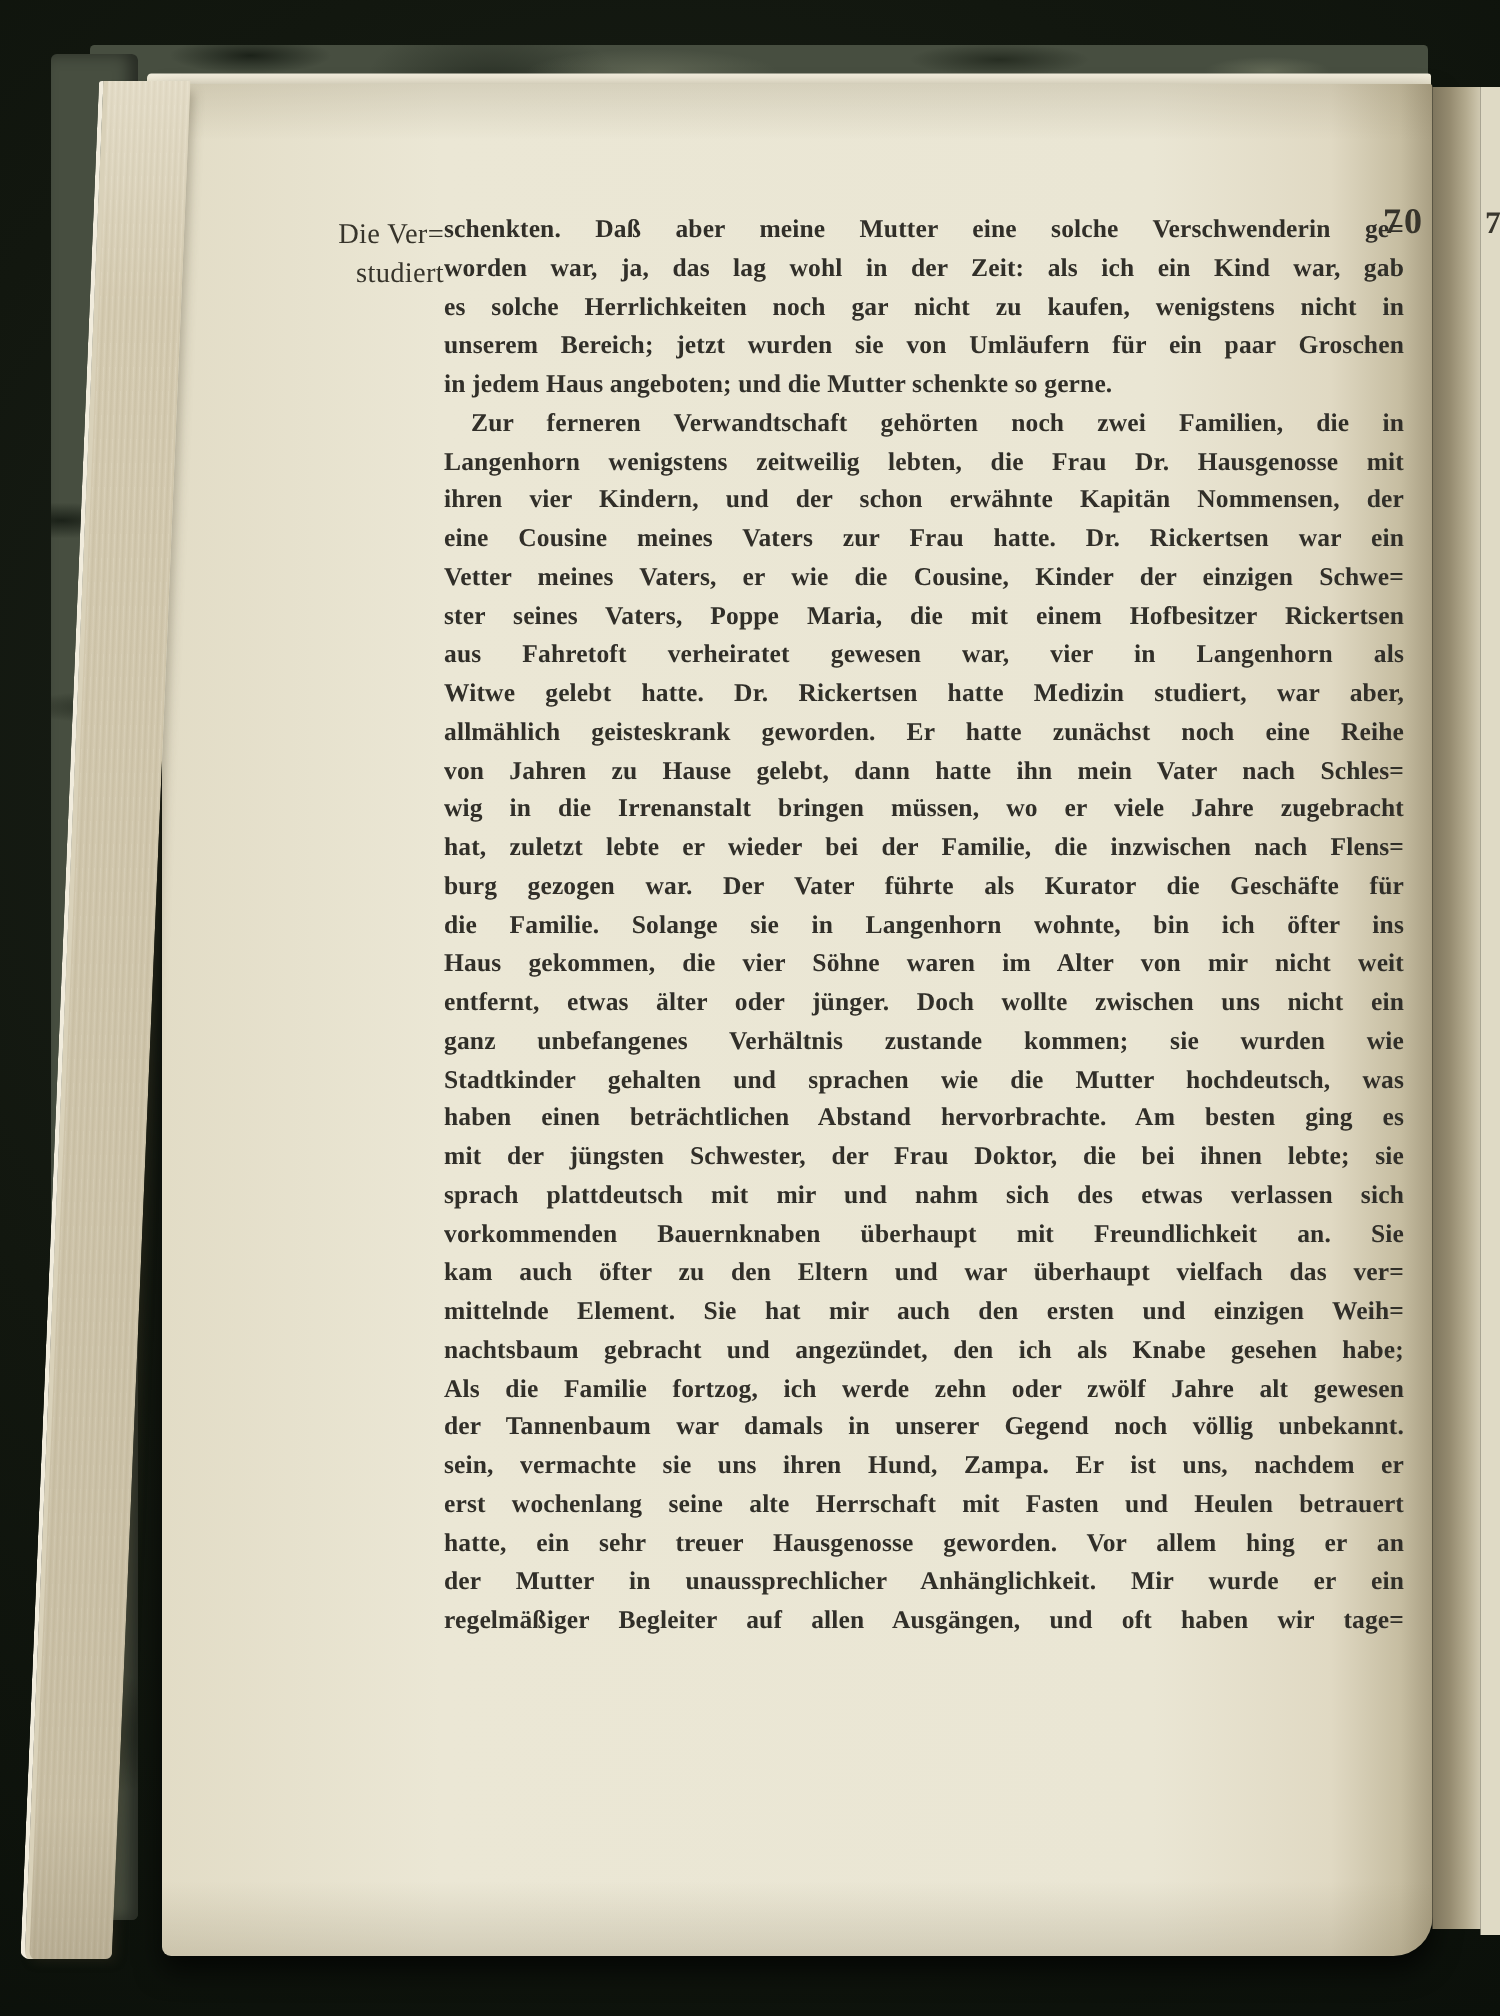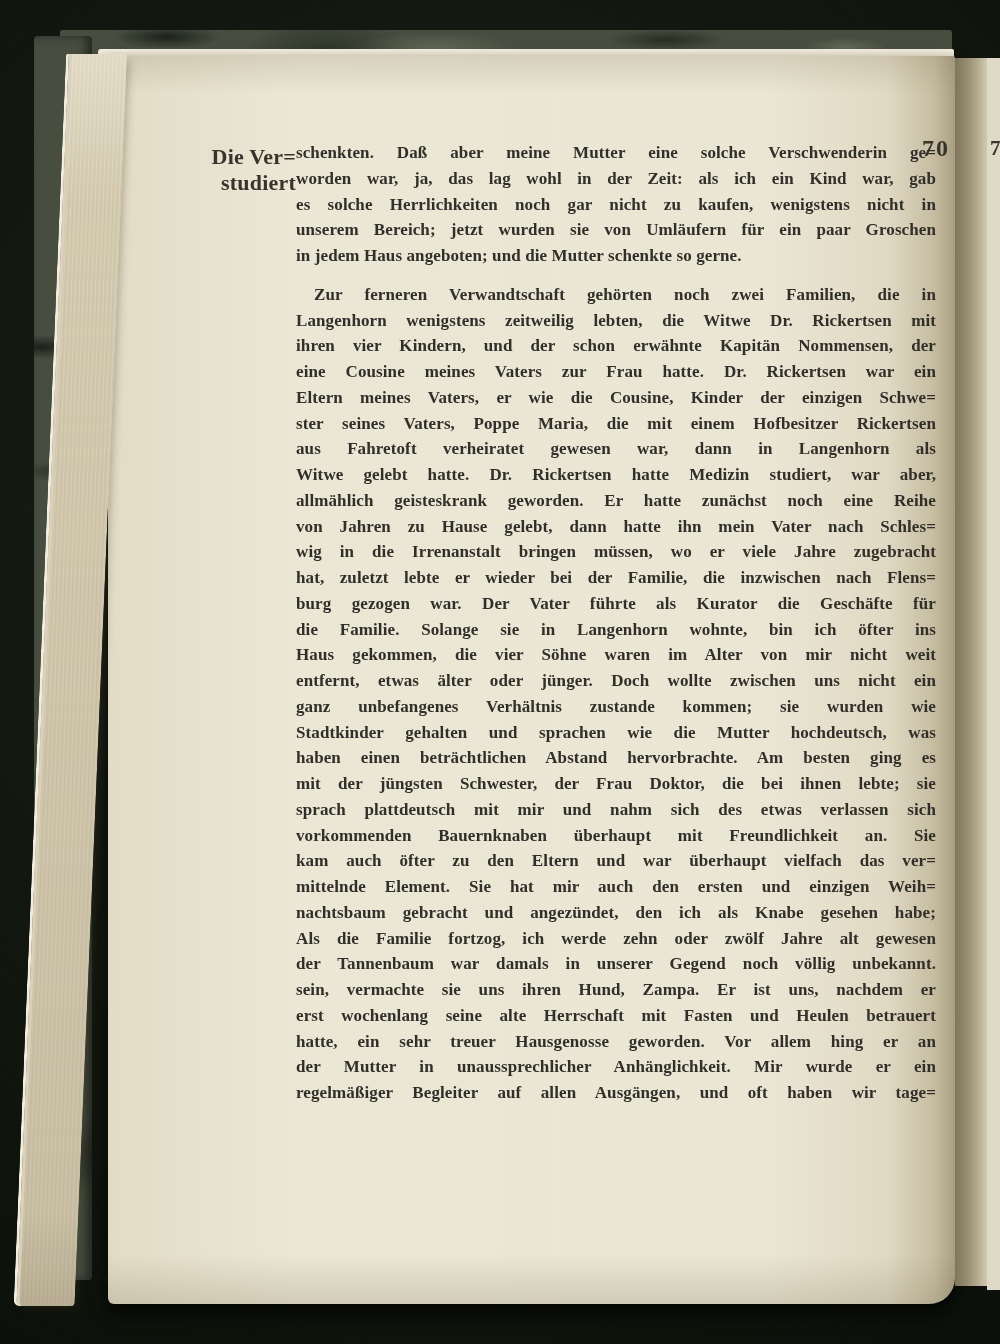--- a/index.html
+++ b/index.html
@@ -64,37 +64,37 @@
   }
   .facing-page{
     position:absolute;left:987px;top:58px;width:13px;height:1232px;
     background:#dfdac5;overflow:hidden;color:#3a372e;
   }
   .facing-number{position:absolute;left:3px;top:78px;font-size:21px;font-weight:700;}
 
   
   .margin-note{
     position:absolute;left:92px;top:88px;width:96px;
-    font-size:22px;font-weight:700;line-height:26px;
+    font-size:19px;font-weight:400;line-height:26px;
     text-align:right;color:#37342b;letter-spacing:.2px;
   }
   .page-number{
     position:absolute;left:814px;top:79px;width:44px;
     font-size:24px;font-weight:700;letter-spacing:2px;color:#37342b;
   }
   .text-block{
     position:absolute;left:188px;top:84px;width:640px;
   }
   .textline{
     font-size:17px;font-weight:700;line-height:25.75px;height:25.75px;
     text-align:justify;text-align-last:justify;
     letter-spacing:.1px;color:#312f29;overflow:visible;
   }
   .textline.para-end{text-align-last:left;}
-  .textline.indent{text-indent:18px;margin-top:13px;}
+  .textline.indent{text-indent:18px;}
 </style>
 </head>
 <body>
 
 <div class="scene">
 
   <div class="cover cover-top"></div>
   <div class="cover cover-left"></div>
 
   <div class="edge-top"></div>
@@ -105,26 +105,26 @@
       <div>studiert</div>
     </div>
     <div class="page-number">70</div>
     <div class="text-block">
         <div class="textline">schenkten. Daß aber meine Mutter eine solche Verschwenderin ge=</div>
         <div class="textline">worden war, ja, das lag wohl in der Zeit: als ich ein Kind war, gab</div>
         <div class="textline">es solche Herrlichkeiten noch gar nicht zu kaufen, wenigstens nicht in</div>
         <div class="textline">unserem Bereich; jetzt wurden sie von Umläufern für ein paar Groschen</div>
         <div class="textline para-end">in jedem Haus angeboten; und die Mutter schenkte so gerne.</div>
         <div class="textline indent">Zur ferneren Verwandtschaft gehörten noch zwei Familien, die in</div>
-        <div class="textline">Langenhorn wenigstens zeitweilig lebten, die Witwe Dr. Rickertsen mit</div>
+        <div class="textline">Langenhorn wenigstens zeitweilig lebten, die Frau Dr. Hausgenosse mit</div>
         <div class="textline">ihren vier Kindern, und der schon erwähnte Kapitän Nommensen, der</div>
         <div class="textline">eine Cousine meines Vaters zur Frau hatte. Dr. Rickertsen war ein</div>
-        <div class="textline">Eltern meines Vaters, er wie die Cousine, Kinder der einzigen Schwe=</div>
+        <div class="textline">Vetter meines Vaters, er wie die Cousine, Kinder der einzigen Schwe=</div>
         <div class="textline">ster seines Vaters, Poppe Maria, die mit einem Hofbesitzer Rickertsen</div>
-        <div class="textline">aus Fahretoft verheiratet gewesen war, dann in Langenhorn als</div>
+        <div class="textline">aus Fahretoft verheiratet gewesen war, vier in Langenhorn als</div>
         <div class="textline">Witwe gelebt hatte. Dr. Rickertsen hatte Medizin studiert, war aber,</div>
         <div class="textline">allmählich geisteskrank geworden. Er hatte zunächst noch eine Reihe</div>
         <div class="textline">von Jahren zu Hause gelebt, dann hatte ihn mein Vater nach Schles=</div>
         <div class="textline">wig in die Irrenanstalt bringen müssen, wo er viele Jahre zugebracht</div>
         <div class="textline">hat, zuletzt lebte er wieder bei der Familie, die inzwischen nach Flens=</div>
         <div class="textline">burg gezogen war. Der Vater führte als Kurator die Geschäfte für</div>
         <div class="textline">die Familie. Solange sie in Langenhorn wohnte, bin ich öfter ins</div>
         <div class="textline">Haus gekommen, die vier Söhne waren im Alter von mir nicht weit</div>
         <div class="textline">entfernt, etwas älter oder jünger. Doch wollte zwischen uns nicht ein</div>
         <div class="textline">ganz unbefangenes Verhältnis zustande kommen; sie wurden wie</div>

